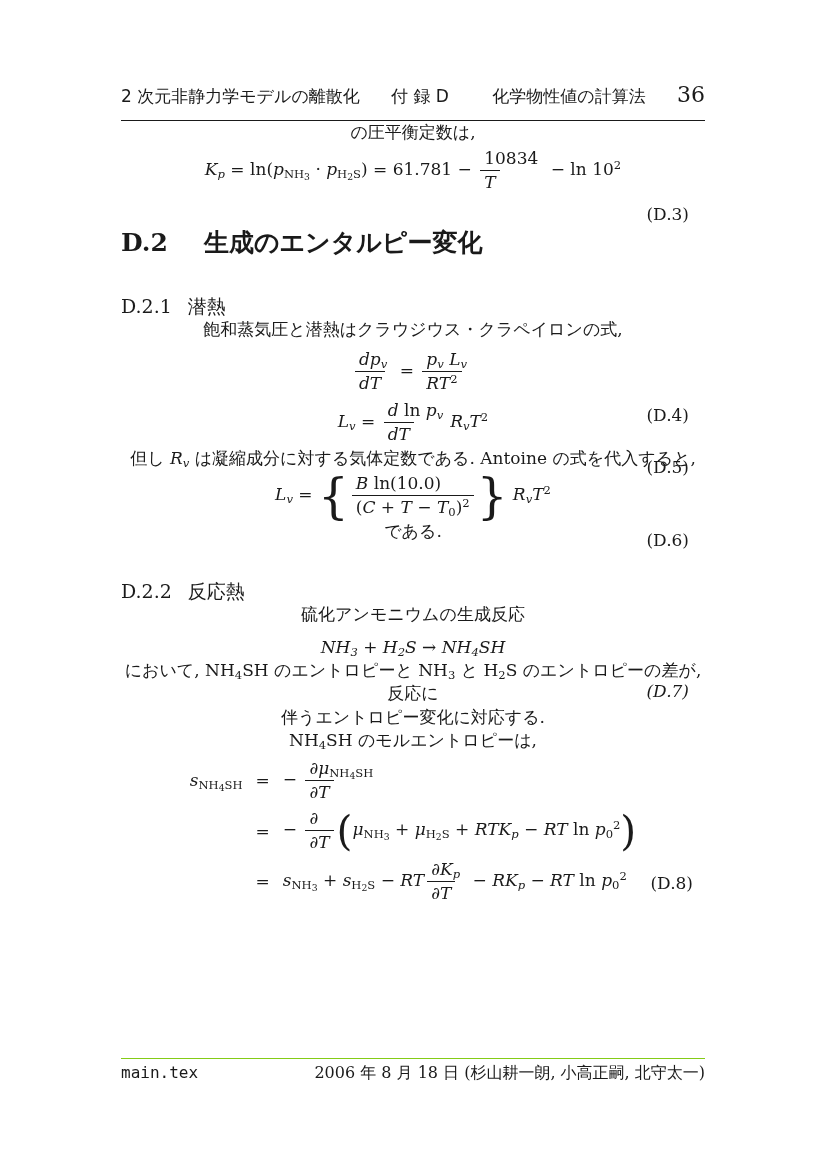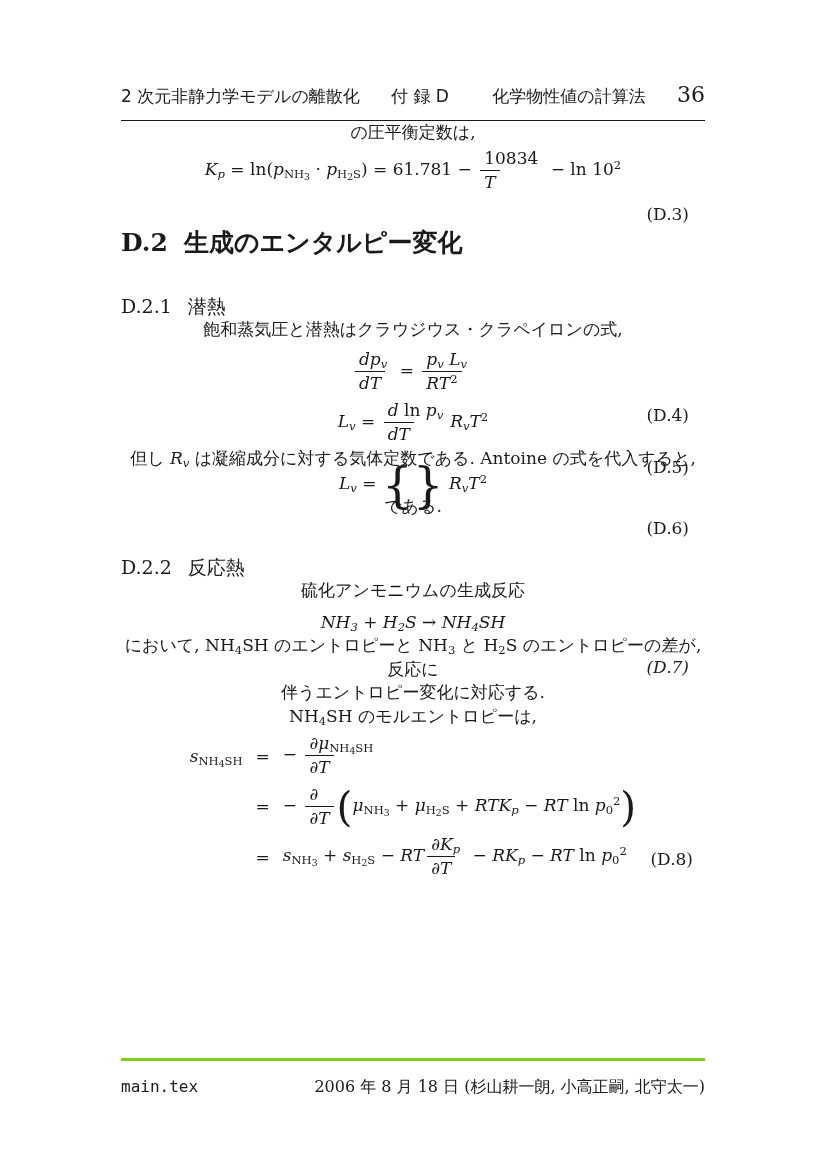--- a/index.html
+++ b/index.html
@@ -39,21 +39,21 @@
   
   p.body {
     margin: 0;
     font-size: 17px;
     line-height: 23.5px;
     text-align: center;
   }
 
   
   .h-d2 { margin: 34px 0 0 0; font-size: 25px; line-height: 30px; font-weight: bold; }
-  .h-d2 .num { margin-right: 16px; }
+  .h-d2 .num { margin-right: 36px; }
   .h-sub { margin: 36px 0 0 0; font-size: 19px; line-height: 24px; font-weight: normal; }
   .h-sub .num { margin-right: 16px; }
 
   
   .eq {
     position: relative;
     display: flex;
     justify-content: center;
     align-items: center;
     font-size: 17px;
@@ -96,22 +96,22 @@
   .eqnarray .rel { padding: 0 13px; }
   .eqnarray .rhs { justify-self: start; white-space: nowrap; }
   .eq8wrap .eq-label { position: absolute; right: 12px; bottom: 12px; }
 
   
   .footer {
     position: absolute;
     left: 121px;
     width: 584px;
     top: 1058px;
-    border-top: 3px solid #84cc16;
-    padding-top: 16px;
+    border-top: 1px solid #84cc16;
+    padding-top: 4px;
     display: flex;
     justify-content: space-between;
     align-items: baseline;
     font-size: 16px;
     line-height: 20px;
   }
 
   
   .mt-p1   { margin-top: 38px; }
   .mt-eq3  { margin-top: 2px; }
@@ -191,21 +191,24 @@
             <span class="den"><i>dT</i></span>
           </span><span><i>R</i><sub><i>v</i></sub><i>T</i><sup>2</sup></span>
       </span>
       <span class="eq-label m">(D.5)</span>
     </div>
 
     <p class="body mt-p5">但し <i>R</i><sub><i>v</i></sub> は凝縮成分に対する気体定数である. Antoine の式を代入すると,</p>
 
     <div class="eq mt-eq6">
       <span class="eq-body m">
-        <span><i>L</i><sub><i>v</i></sub> = </span><span class="brace">{</span><span class="brace">}</span><span> <i>R</i><sub><i>v</i></sub><i>T</i><sup>2</sup></span>
+        <span><i>L</i><sub><i>v</i></sub> = </span><span class="brace">{</span><span class="frac">
+            <span class="num"><i>B</i> ln(10.0)</span>
+            <span class="den">(<i>C</i> + <i>T</i> − <i>T</i><sub>0</sub>)<sup>2</sup></span>
+          </span><span class="brace">}</span><span> <i>R</i><sub><i>v</i></sub><i>T</i><sup>2</sup></span>
       </span>
       <span class="eq-label m">(D.6)</span>
     </div>
 
     <p class="body mt-p6">である.</p>
 
     <h3 class="h-sub">
       <span class="num m">D.2.2</span><span class="g">反応熱</span>
     </h3>
 

